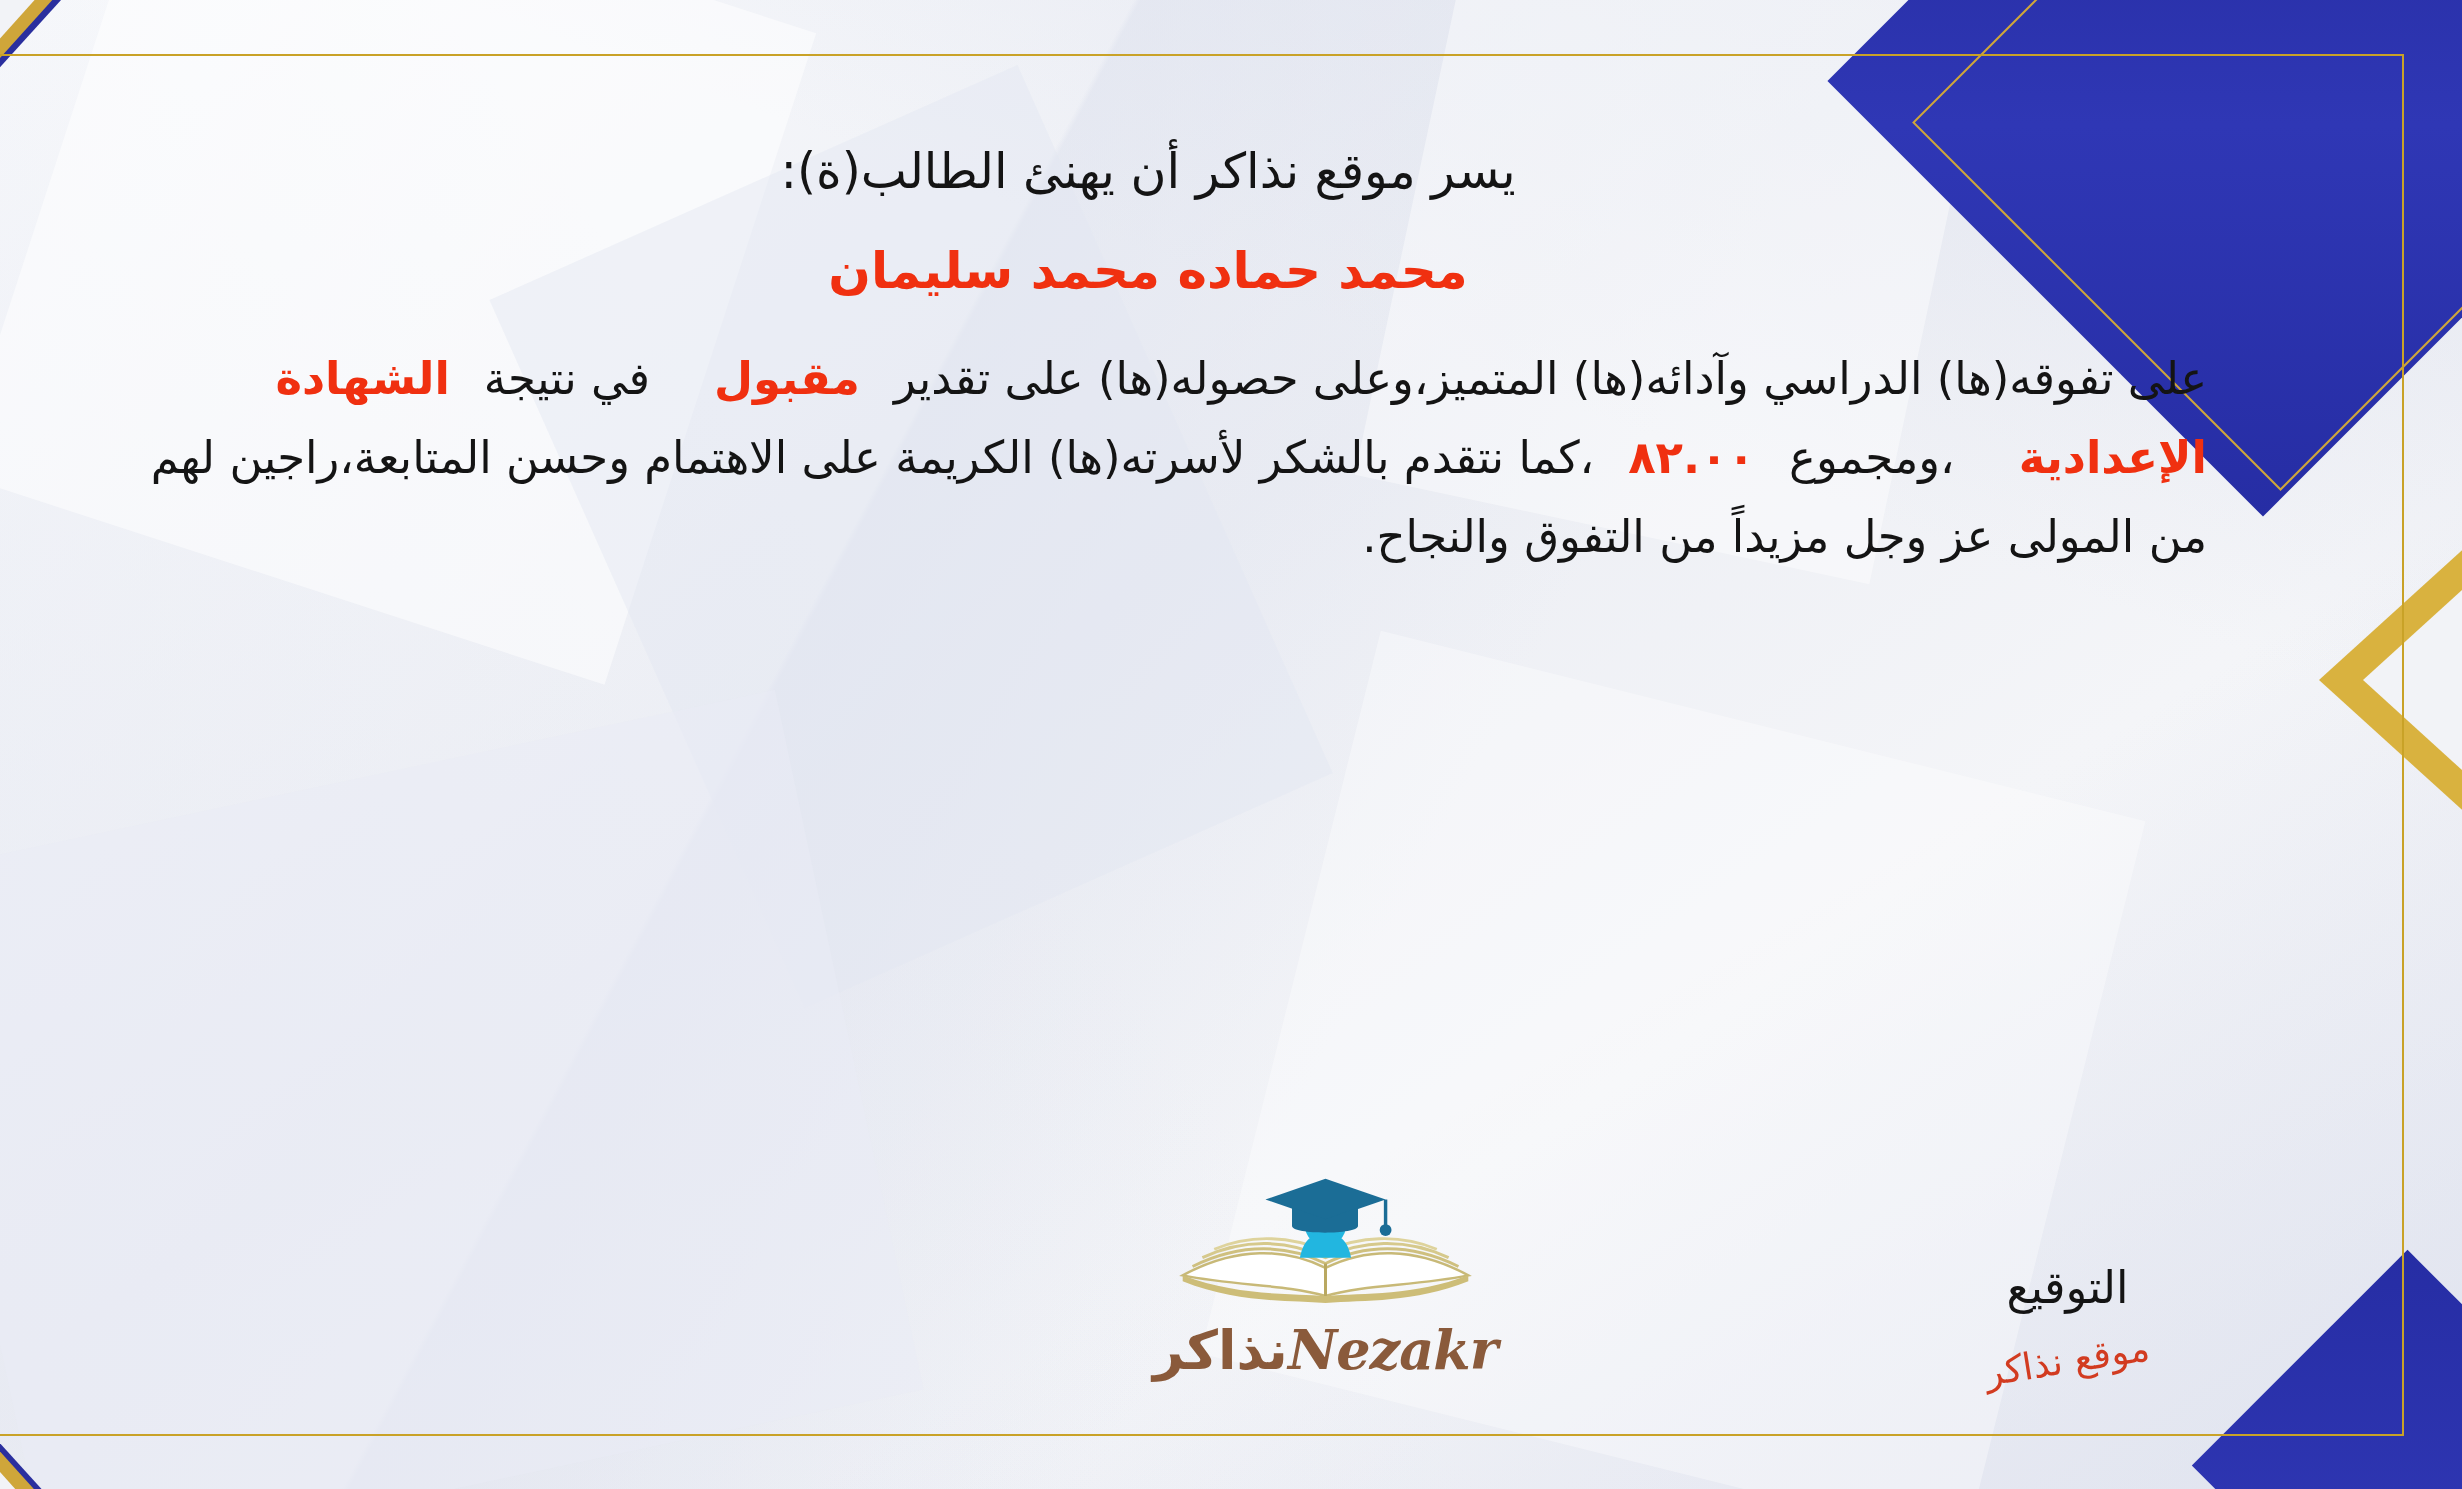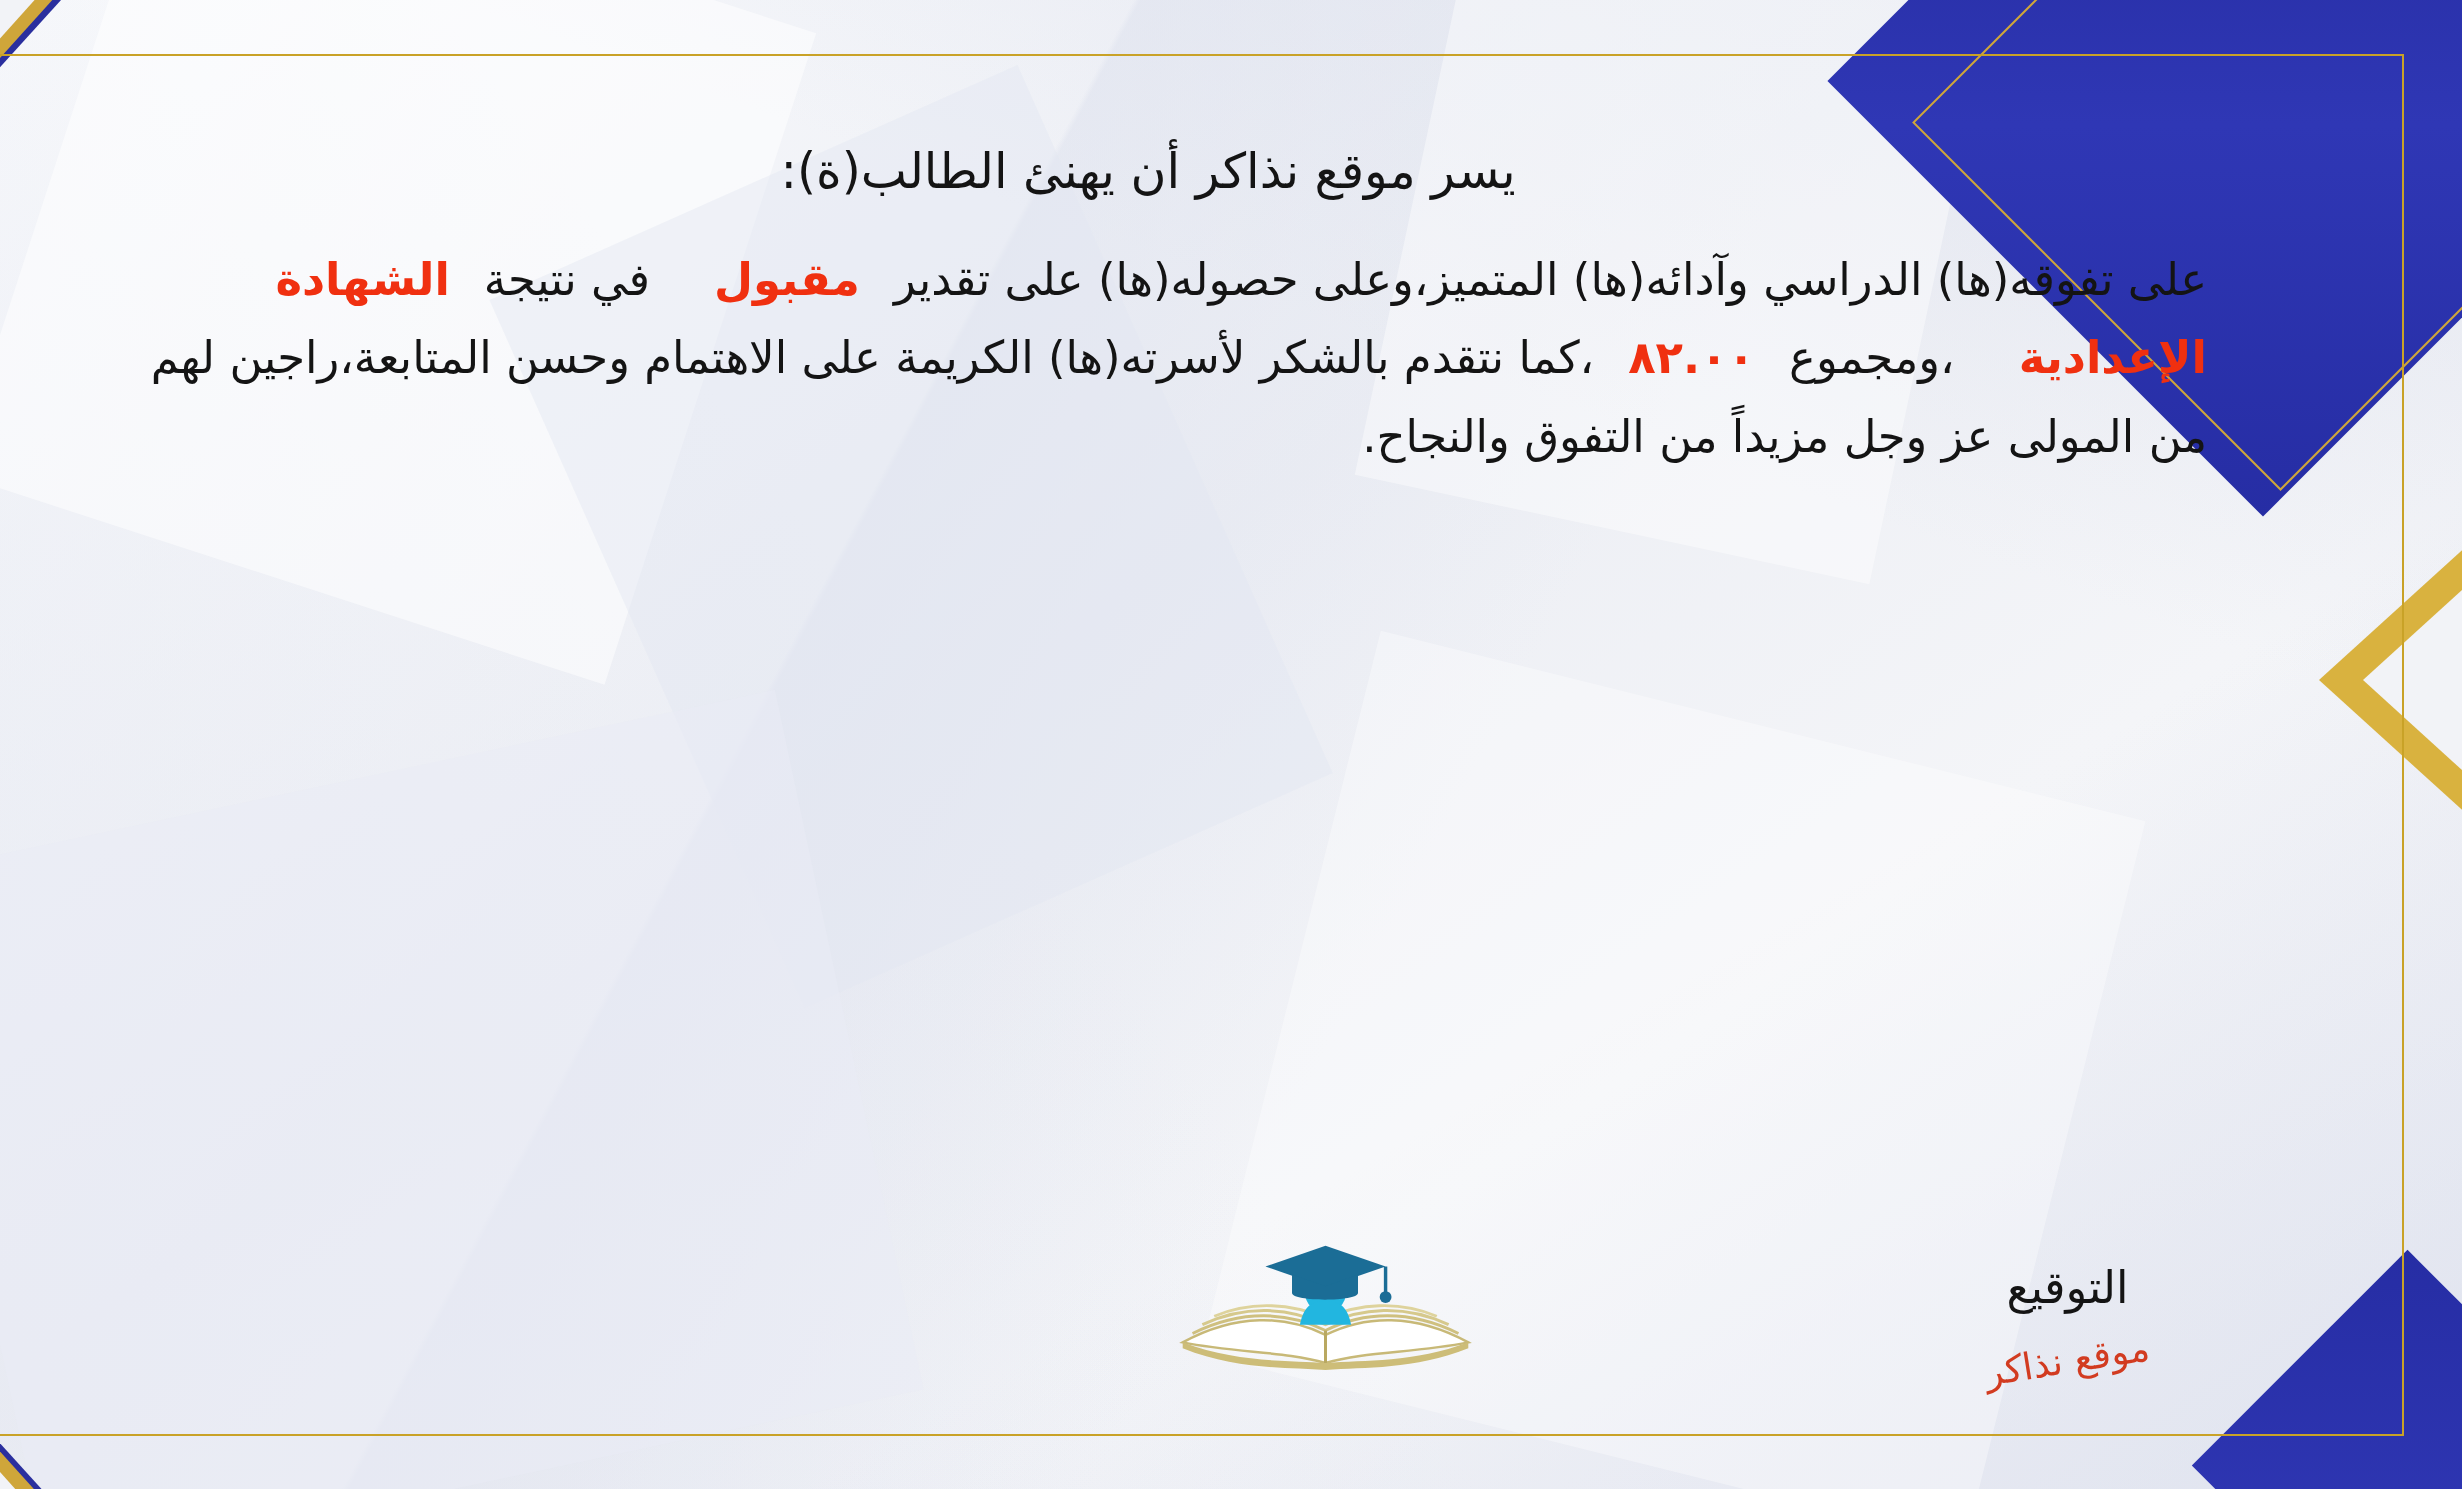--- a/index.html
+++ b/index.html
@@ -345,20 +345,21 @@
     <div class="br-blue"></div>
   </div>
 
   <div class="gold-frame"></div>
 
   <div class="content">
 
 
     <div class="intro-line">يسر موقع نذاكر أن يهنئ الطالب(ة):</div>
 
+    <div class="student-name">محمد حماده محمد سليمان</div>
 
     <div class="body-text">
       <span>على تفوقه(ها) الدراسي وآدائه(ها) المتميز،وعلى حصوله(ها) على تقدير</span><span class="gap-sm"></span><span class="hl">مقبول</span><span class="gap-md"></span><span>في نتيجة</span><span class="gap-sm"></span><span class="hl">الشهادة الإعدادية</span><span class="gap-md"></span><span>،ومجموع</span><span class="gap-sm"></span><span class="hl">٨٢.٠٠</span><span class="gap-sm"></span><span>،كما نتقدم بالشكر لأسرته(ها) الكريمة على الاهتمام وحسن المتابعة،راجين لهم من المولى عز وجل مزيداً من التفوق والنجاح.</span>
     </div>
 
     <div class="footer">
 
       <div class="sig-block">
         <div class="sig-label">التوقيع</div>
         <div class="sig-script">موقع نذاكر</div>
@@ -379,20 +380,23 @@
             <circle cx="330" cy="148" r="42" fill="#22b6e0"></circle>
 
             <path d="M278 214 C286 176 302 166 330 166 C358 166 374 176 382 214 Z" fill="#22b6e0"></path>
 
             <path d="M330 54 L452 96 L330 138 L208 96 Z" fill="#1b6d96"></path>
             <path d="M262 112 L262 150 C262 168 396 168 396 150 L396 112 L330 136 Z" fill="#1b6d96"></path>
             <path d="M452 96 L452 150" stroke="#1b6d96" stroke-width="7"></path>
             <circle cx="452" cy="158" r="12" fill="#1b6d96"></circle>
           </svg>
         </div>
+        <div class="logo-word">
+          <span class="latin">Nezakr</span><span>نذاكر</span>
+        </div>
       </div>
 
       <div class="spacer-right"></div>
     </div>
 
   </div>
 </div>
 
 
 </body></html>

